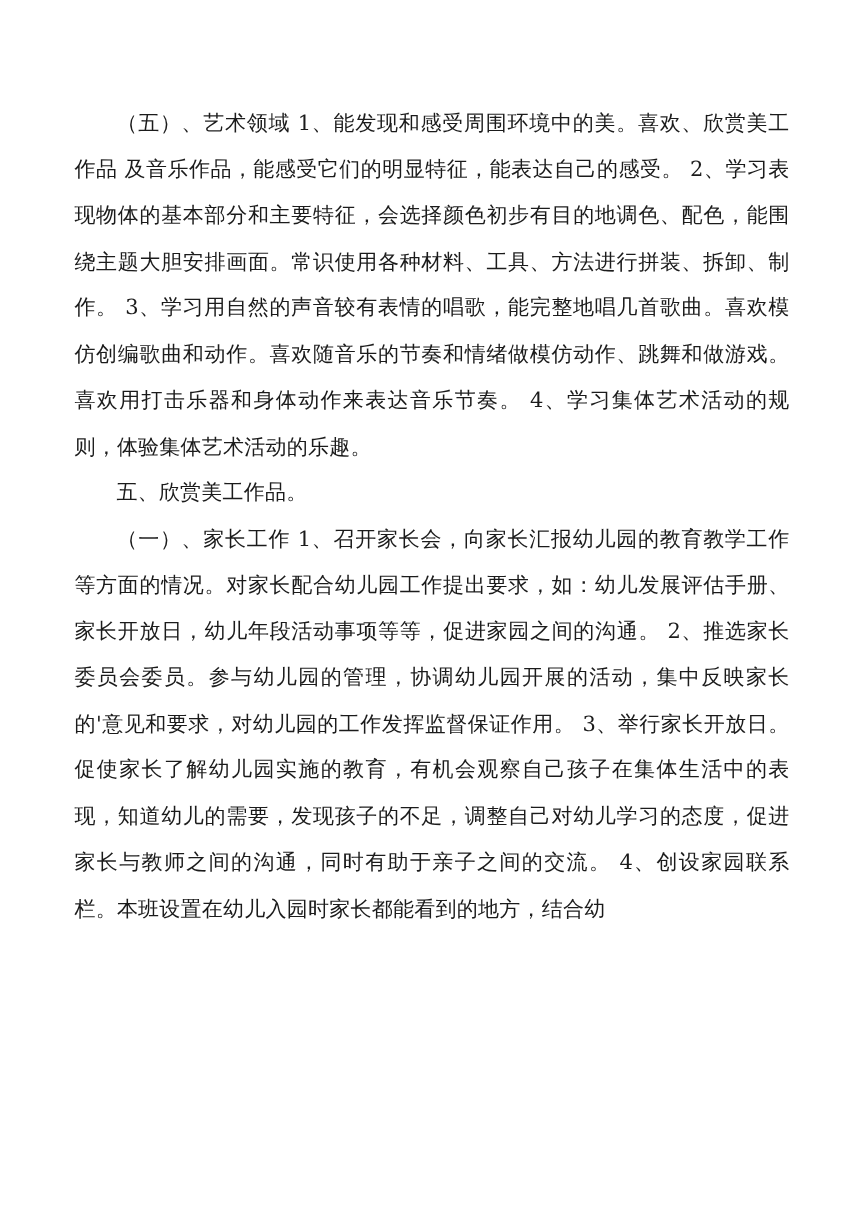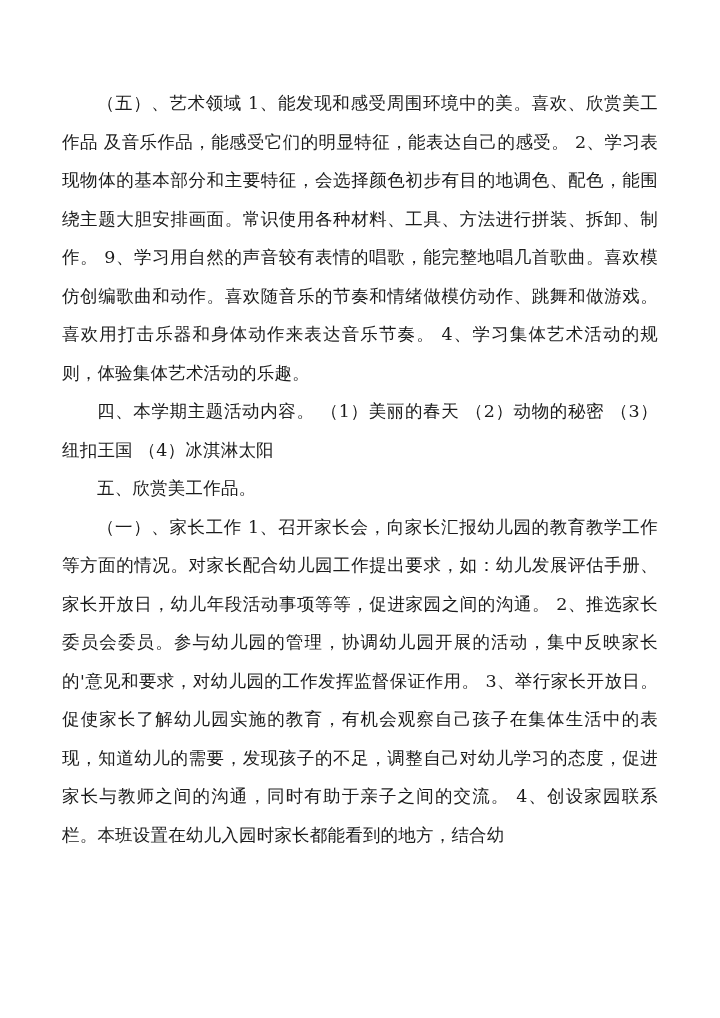--- a/index.html
+++ b/index.html
@@ -34,18 +34,17 @@
     text-indent: 2em;
     white-space: pre-wrap;
     word-break: break-all;
   }
 </style>
 </head>
 <body>
 
 <div class="page">
   <div class="doc-body">
-    <p class="para">（五）、艺术领域 1、能发现和感受周围环境中的美。喜欢、欣赏美工作品 及音乐作品，能感受它们的明显特征，能表达自己的感受。 2、学习表现物体的基本部分和主要特征，会选择颜色初步有目的地调色、配色，能围绕主题大胆安排画面。常识使用各种材料、工具、方法进行拼装、拆卸、制作。 9、学习用自然的声音较有表情的唱歌，能完整地唱几首歌曲。喜欢模仿创编歌曲和动作。喜欢随音乐的节奏和情绪做模仿动作、跳舞和做游戏。喜欢用打击乐器和身体动作来表达音乐节奏。 4、学习集体艺术活动的规则，体验集体艺术活动的乐趣。</p>
-    <p class="para">四、本学期主题活动内容。 （1）美丽的春天 （2）动物的秘密 （3）纽扣王国 （4）冰淇淋太阳</p>
+    <p class="para">（五）、艺术领域 1、能发现和感受周围环境中的美。喜欢、欣赏美工作品 及音乐作品，能感受它们的明显特征，能表达自己的感受。 2、学习表现物体的基本部分和主要特征，会选择颜色初步有目的地调色、配色，能围绕主题大胆安排画面。常识使用各种材料、工具、方法进行拼装、拆卸、制作。 3、学习用自然的声音较有表情的唱歌，能完整地唱几首歌曲。喜欢模仿创编歌曲和动作。喜欢随音乐的节奏和情绪做模仿动作、跳舞和做游戏。喜欢用打击乐器和身体动作来表达音乐节奏。 4、学习集体艺术活动的规则，体验集体艺术活动的乐趣。</p>
     <p class="para">五、欣赏美工作品。</p>
     <p class="para">（一）、家长工作 1、召开家长会，向家长汇报幼儿园的教育教学工作等方面的情况。对家长配合幼儿园工作提出要求，如：幼儿发展评估手册、家长开放日，幼儿年段活动事项等等，促进家园之间的沟通。 2、推选家长委员会委员。参与幼儿园的管理，协调幼儿园开展的活动，集中反映家长的'意见和要求，对幼儿园的工作发挥监督保证作用。 3、举行家长开放日。促使家长了解幼儿园实施的教育，有机会观察自己孩子在集体生活中的表现，知道幼儿的需要，发现孩子的不足，调整自己对幼儿学习的态度，促进家长与教师之间的沟通，同时有助于亲子之间的交流。 4、创设家园联系栏。本班设置在幼儿入园时家长都能看到的地方，结合幼</p>
   </div>
 </div>
 
 </body></html>

